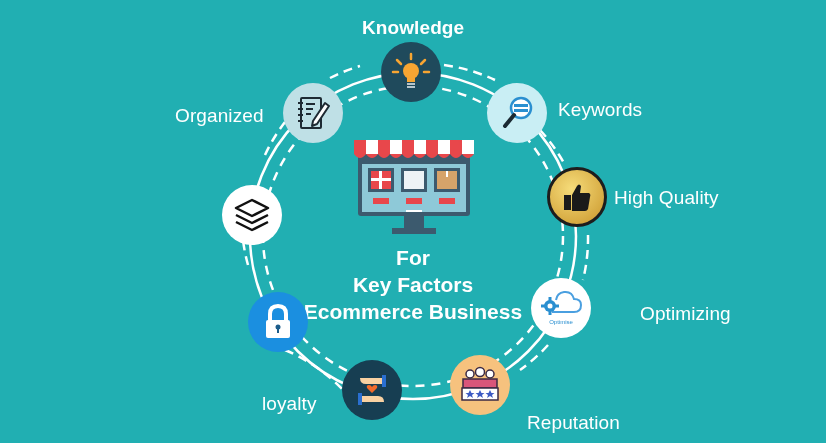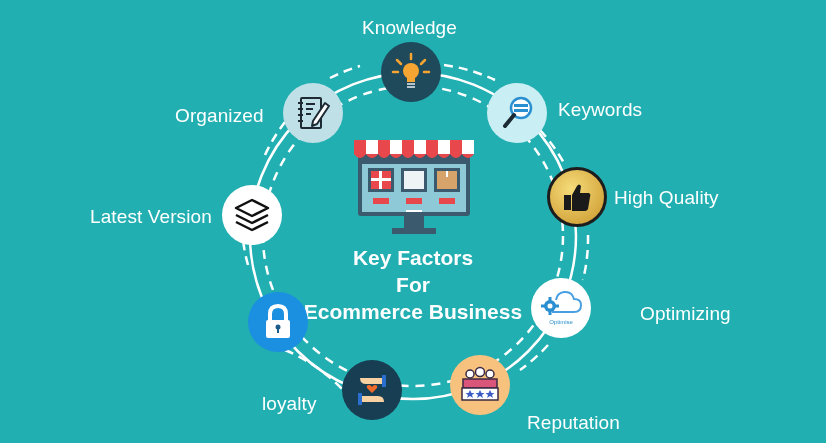--- a/index.html
+++ b/index.html
@@ -61,41 +61,41 @@
       <rect x="54" y="60" width="16" height="6" fill="#e8474b"></rect>
       <rect x="87" y="60" width="16" height="6" fill="#e8474b"></rect>
       <rect x="54" y="72" width="16" height="2" fill="#fff"></rect>
 
       <rect x="52" y="78" width="20" height="12" fill="#3c5a6e"></rect>
       <rect x="40" y="90" width="44" height="6" fill="#3c5a6e"></rect>
     </svg>
   </div>
 
   <div class="title">
+    <div>For</div>
     <div>Key Factors</div>
-    <div>For</div>
     <div>Ecommerce Business</div>
   </div>
 
   <div class="node" style="left:411px;top:72px;background:#1f4a5c;">
     <svg width="40" height="40" viewBox="0 0 40 40">
       <g stroke="#f7a532" stroke-width="2.5" stroke-linecap="round">
         <line x1="20" y1="2" x2="20" y2="7"></line>
           <line x1="6" y1="8" x2="10" y2="12"></line>
           <line x1="34" y1="8" x2="30" y2="12"></line>
         <line x1="2" y1="20" x2="7" y2="20"></line>
           <line x1="33" y1="20" x2="38" y2="20"></line>
       </g>
       <circle cx="20" cy="19" r="8" fill="#f7a532"></circle>
       <rect x="16" y="25" width="8" height="5" fill="#f7a532"></rect>
       <rect x="16" y="31" width="8" height="2" fill="#b7c6cc"></rect>
       <rect x="16" y="34" width="8" height="2" fill="#b7c6cc"></rect>
     </svg>
   </div>
-  <div class="label" style="left:362px;top:28px;">Knowledge</div>
+  <div class="label" style="left:362px;top:28px;font-weight:bold;">Knowledge</div>
 
   <div class="node" style="left:517px;top:113px;background:#c9eef4;">
     <svg width="40" height="40" viewBox="0 0 40 40">
       <circle cx="24" cy="15" r="10" fill="#ffffff" stroke="#2a8fd0" stroke-width="2.5"></circle>
       <rect x="17" y="11" width="14" height="3" fill="#2a8fd0"></rect>
       <rect x="17" y="16" width="14" height="3" fill="#2a8fd0"></rect>
       <line x1="17" y1="22" x2="8" y2="33" stroke="#1b2a33" stroke-width="4" stroke-linecap="round"></line>
     </svg>
   </div>
   <div class="label" style="left:558px;top:110px;">Keywords</div>
@@ -163,21 +163,20 @@
 
   <div class="node" style="left:252px;top:215px;background:#ffffff;">
     <svg width="40" height="36" viewBox="0 0 40 36">
       <g fill="none" stroke="#111111" stroke-width="2.5" stroke-linejoin="round">
         <polygon points="20,3 36,11 20,19 4,11"></polygon>
         <polyline points="4,18 20,26 36,18"></polyline>
         <polyline points="4,25 20,33 36,25"></polyline>
       </g>
     </svg>
   </div>
-  <div class="label" style="left:90px;top:217px;">Latest Version</div>
 
   <div class="node" style="left:313px;top:113px;background:#bfe0e6;">
     <svg width="40" height="40" viewBox="0 0 40 40">
       <rect x="8" y="5" width="20" height="30" rx="1" fill="none" stroke="#1e2a33" stroke-width="2"></rect>
       <g stroke="#1e2a33" stroke-width="2">
         <line x1="5" y1="10" x2="10" y2="10"></line>
           <line x1="5" y1="16" x2="10" y2="16"></line>
         <line x1="5" y1="22" x2="10" y2="22"></line>
           <line x1="5" y1="28" x2="10" y2="28"></line>
         <line x1="13" y1="11" x2="22" y2="11"></line>

